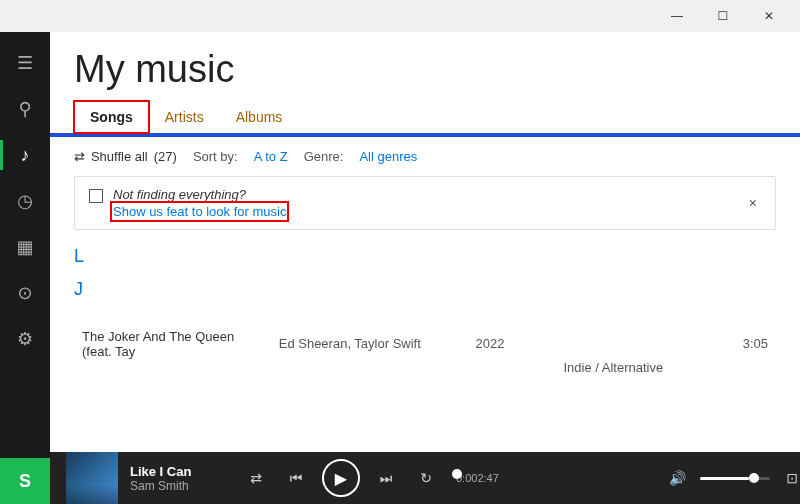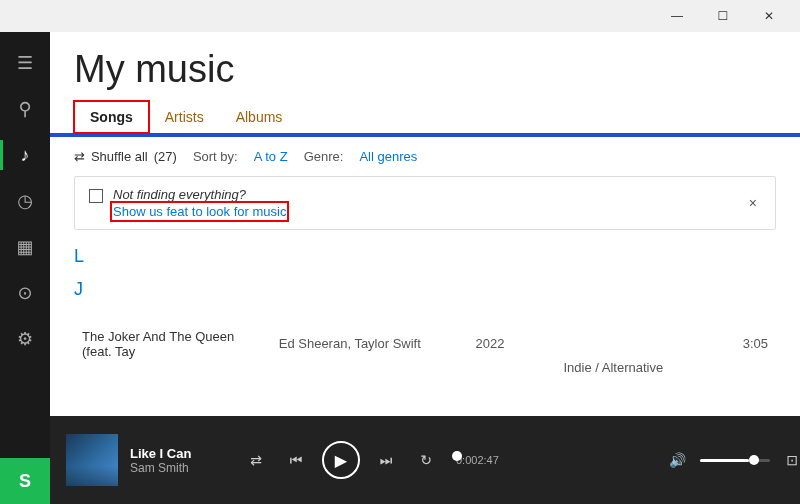--- a/index.html
+++ b/index.html
@@ -204,30 +204,31 @@
       padding: 8px 0 4px 0;
     }
     .song-row {
       display: flex;
       align-items: center;
       padding: 8px 8px;
       font-size: 13px;
       color: #333;
       border-radius: 2px;
       gap: 28px;
+      justify-content: flex-end;
     }
     .song-title { flex: 2; min-width: 0; }
     .song-artist { flex: 2; min-width: 0; color: #555; }
     .song-year { width: 60px; color: #555; }
     .song-genre { flex: 1.5; min-width: 0; color: #555; margin-top: 48px; }
     .song-duration { width: 50px; text-align: right; color: #555; }
 
     
     .now-playing {
-      height: 88px;
+      height: 52px;
       background: #222;
       display: flex;
       align-items: center;
       padding: 4px 16px;
       gap: 12px;
       flex-shrink: 0;
       color: #fff;
     }
     .np-album-art {
       width: 52px;

